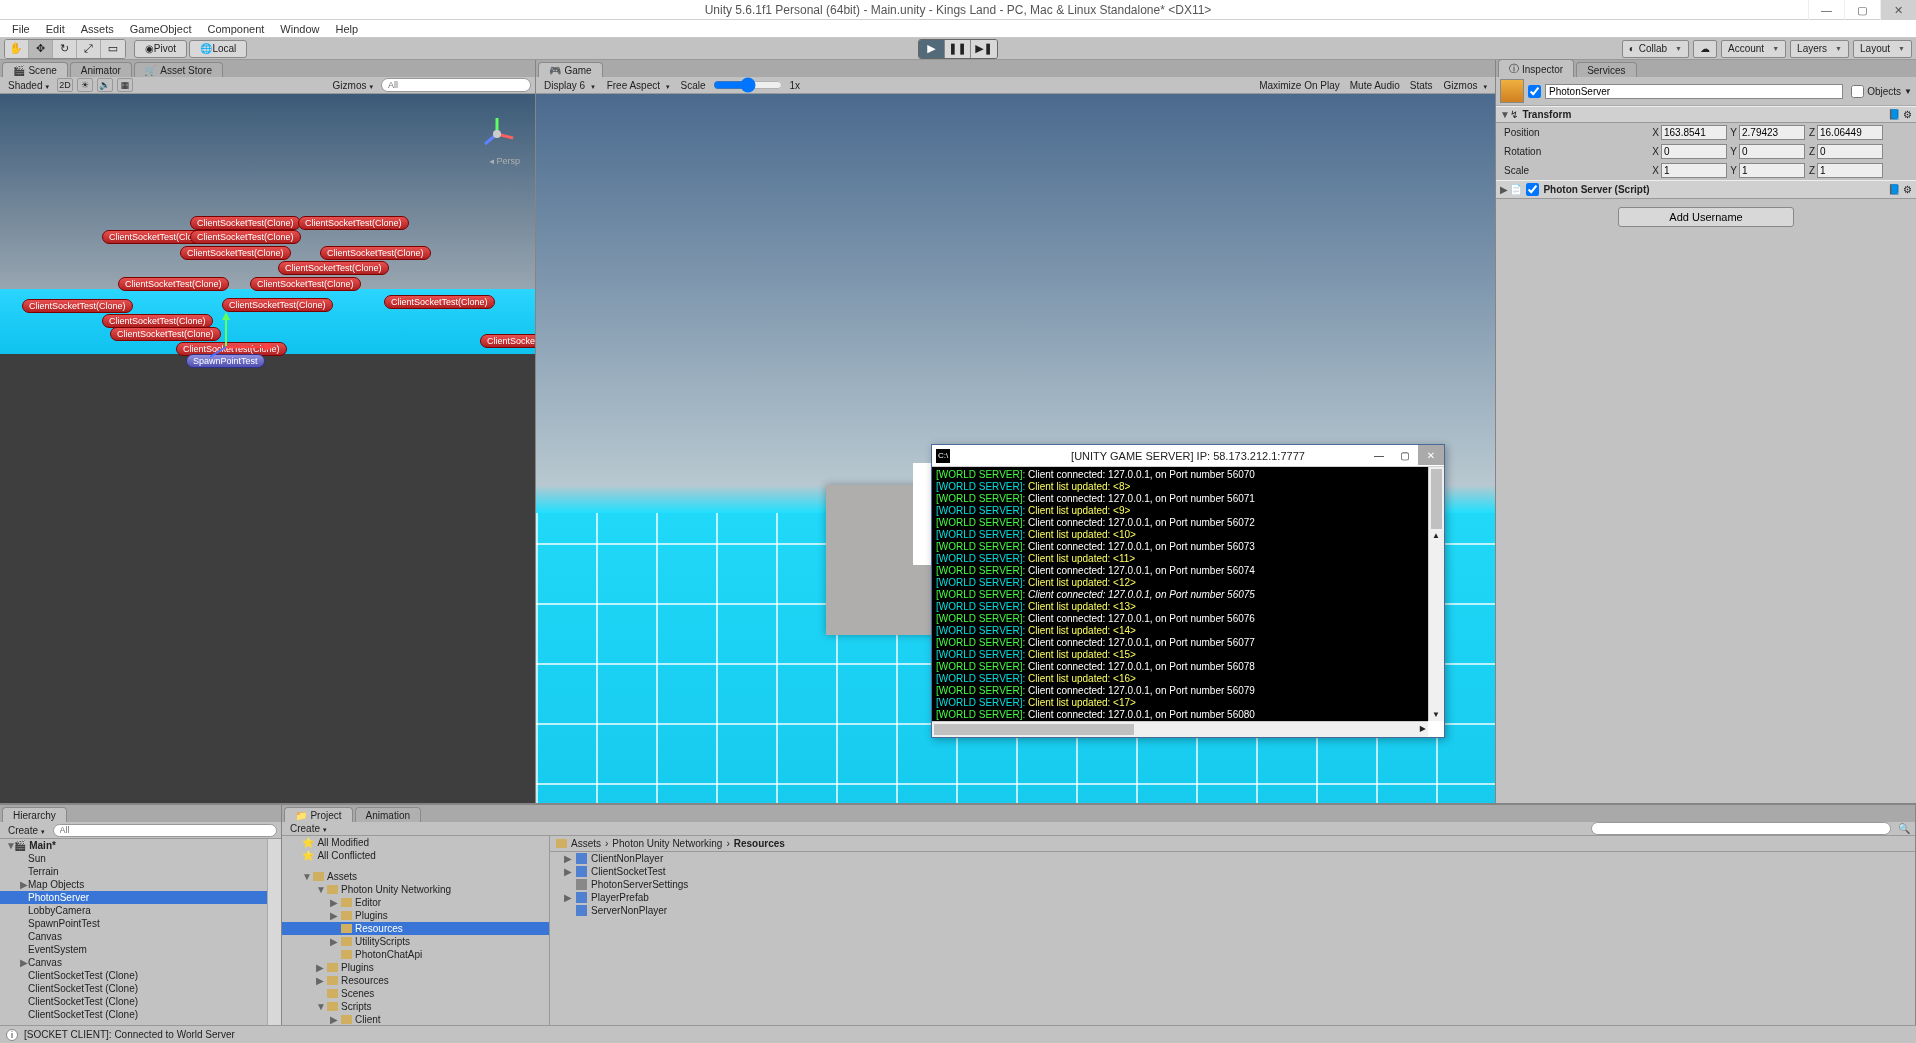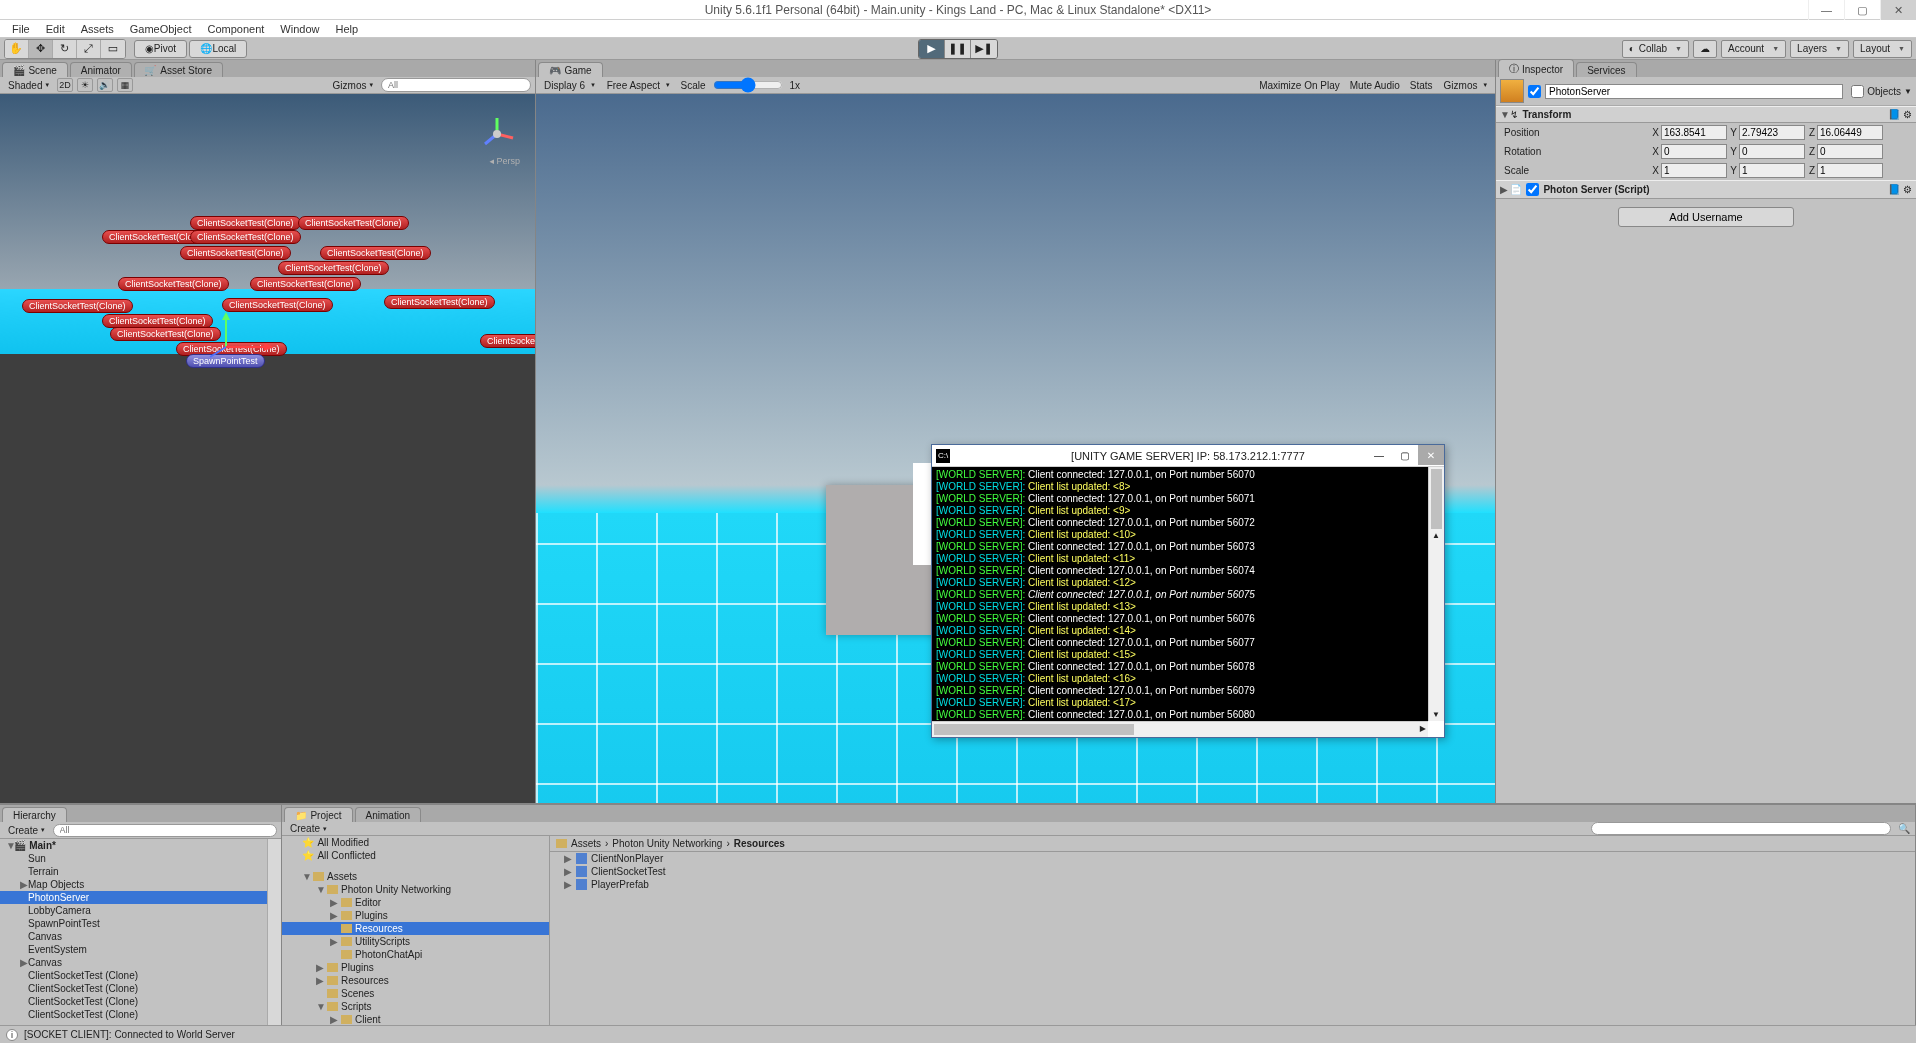--- a/index.html
+++ b/index.html
@@ -34,21 +34,21 @@
 
 
 .main { position: absolute; top: 60px; left: 0; right: 0; bottom: 18px; display: flex; }
 
 
 .scene-panel { width: 536px; display: flex; flex-direction: column; border-right: 1px solid #858585;}
 .panel-tabs { height: 17px; background: #a9a9a9; display: flex; align-items: flex-end; }
 .tab { padding: 2px 10px 1px; background: #c2c2c2; border: 1px solid #8a8a8a; border-bottom: none; border-radius: 4px 4px 0 0; margin-left: 2px; font-size: 10px; display:flex; align-items:center; gap:3px;}
 .tab.inactive { background: #b0b0b0; margin-top: 27px; }
 .scene-sub { height: 17px; background: #c2c2c2; border-bottom: 1px solid #999; display: flex; align-items: center; font-size: 10px; padding: 0 4px; gap: 4px;}
-.subdd { padding: 0 4px; display:flex;align-items:center;gap:3px;}
+.subdd { padding: 0 4px; display:flex;align-items:flex-end;gap:3px;}
 .sub-tog { width:16px;height:14px;display:flex;align-items:center;justify-content:center;border:1px solid #999;border-radius:2px;font-size:9px;}
 .scene-view { flex: 1; background: linear-gradient(#3e3e3e, #3e3e3e); position: relative; overflow:hidden;}
 .scene-sky { position:absolute;top:0;left:0;right:0;height:260px;background:linear-gradient(#3b5a78, #b8bfc3);}
 .scene-ground { position:absolute;top:195px;left:-50px;right:-50px;height:160px;
   background: linear-gradient(#2bd6ff, #00b8e6);
   transform: perspective(400px) rotateX(60deg);
   transform-origin: top center; }
 .scene-dark { position:absolute;top:260px;left:0;right:0;bottom:0;background:#3e3e3e;}
 .gobj { position:absolute; padding:1px 6px; background:linear-gradient(#e85050,#b02020); border:1px solid #7a0000; border-radius:7px; color:#fff; font-size:9px; white-space:nowrap;}
 .spawn-label { position:absolute; padding:1px 6px; background:linear-gradient(#9090e0,#5050b0);border:1px solid #303088;border-radius:7px;color:#fff;font-size:9px;}
@@ -430,21 +430,23 @@
       <div class="proj-assets">
         <div class="breadcrumb">
           <span class="folder-icon"></span>
           <span>Assets</span> ›
           <span>Photon Unity Networking</span> ›
           <b>Resources</b>
         </div>
         <div class="asset-list" id="assetlist">
             <div class="item"><span class="tri-small">▶</span><span class="prefab-icon"></span> ClientNonPlayer</div>
             <div class="item"><span class="tri-small">▶</span><span class="prefab-icon"></span> ClientSocketTest</div>
+            <div class="item"><span class="tri-small"> </span><span style="width:11px;height:11px;background:#888;display:inline-block;"></span> PhotonServerSettings</div>
             <div class="item"><span class="tri-small">▶</span><span class="prefab-icon"></span> PlayerPrefab</div>
+            <div class="item"><span class="tri-small"> </span><span class="prefab-icon"></span> ServerNonPlayer</div>
           </div>
       </div>
     </div>
   </div>
 </div>
 
 <div class="statusbar">
   <span class="icon">i</span>
   <span>[SOCKET CLIENT]: Connected to World Server</span>
 </div>

